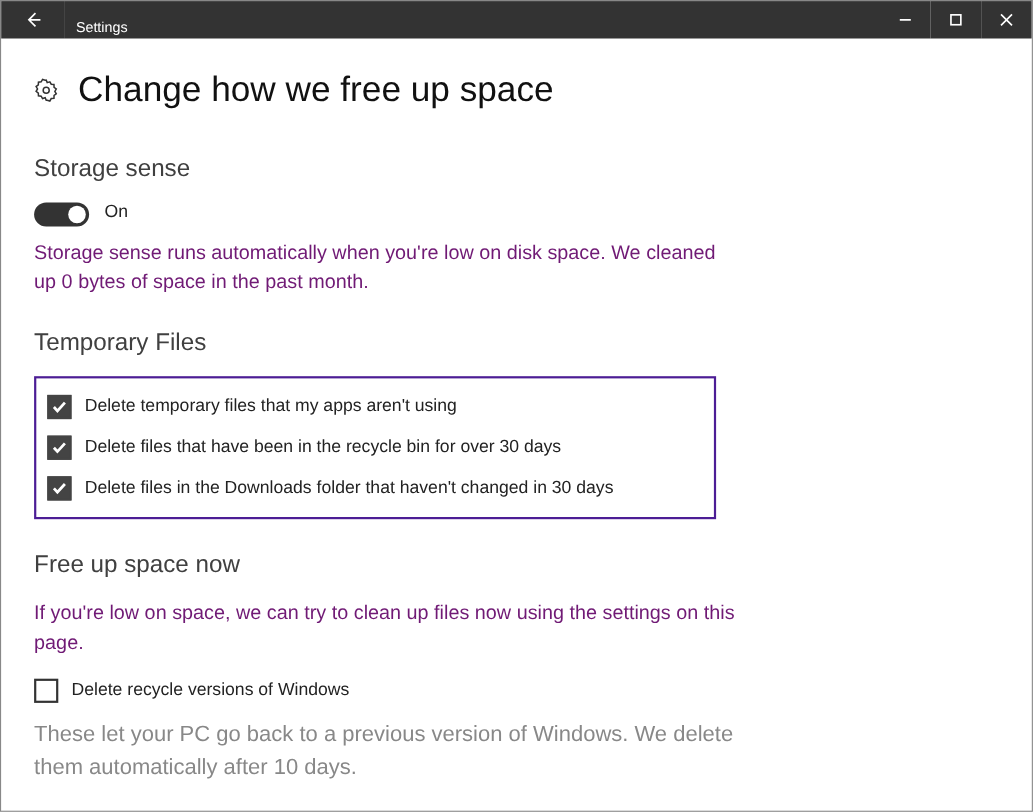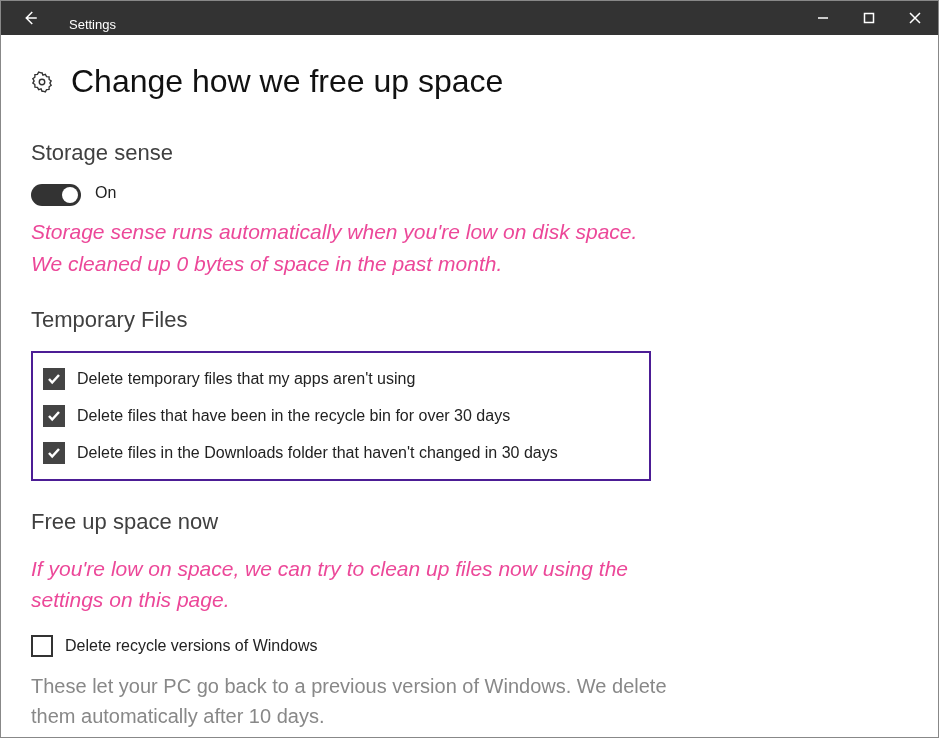--- a/index.html
+++ b/index.html
@@ -83,24 +83,23 @@
   }
   .toggle .knob {
     position: absolute;
     right: 3px; top: 3px;
     width: 16px; height: 16px;
     border-radius: 50%;
     background: #fff;
   }
   .toggle-label { font-size: 16px; }
   .desc {
-    font-size: 21px;
+    font-size: 18px;
     line-height: 1.5;
-    color:#ec4899;
-    font-style:italic;
+    color:#701a75;
   }
   .check-row {
     display: flex;
     align-items: flex-start;
     gap: 12px;
     margin-bottom: 14px;
     font-size: 16px;
   }
   .check-row:last-child { margin-bottom: 0; }
   .checkbox {

